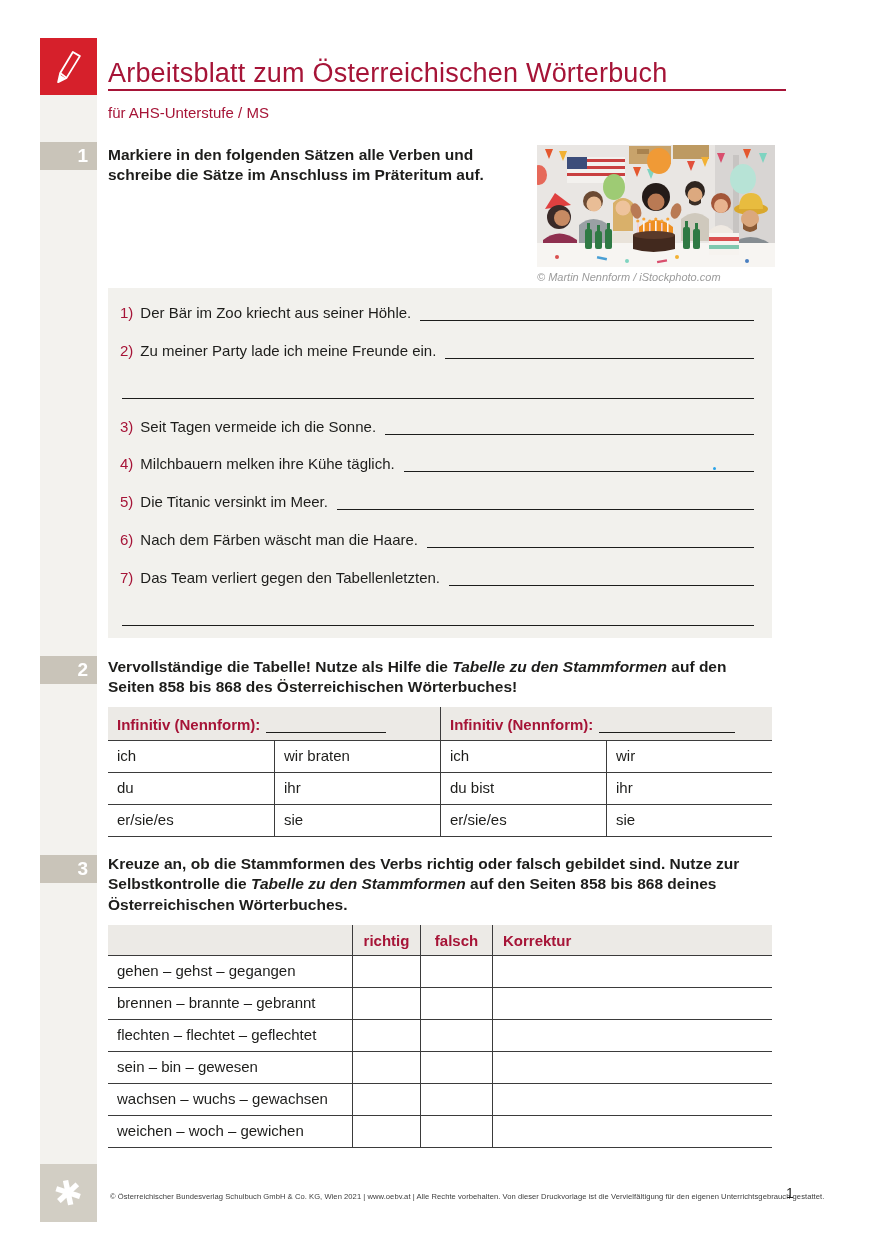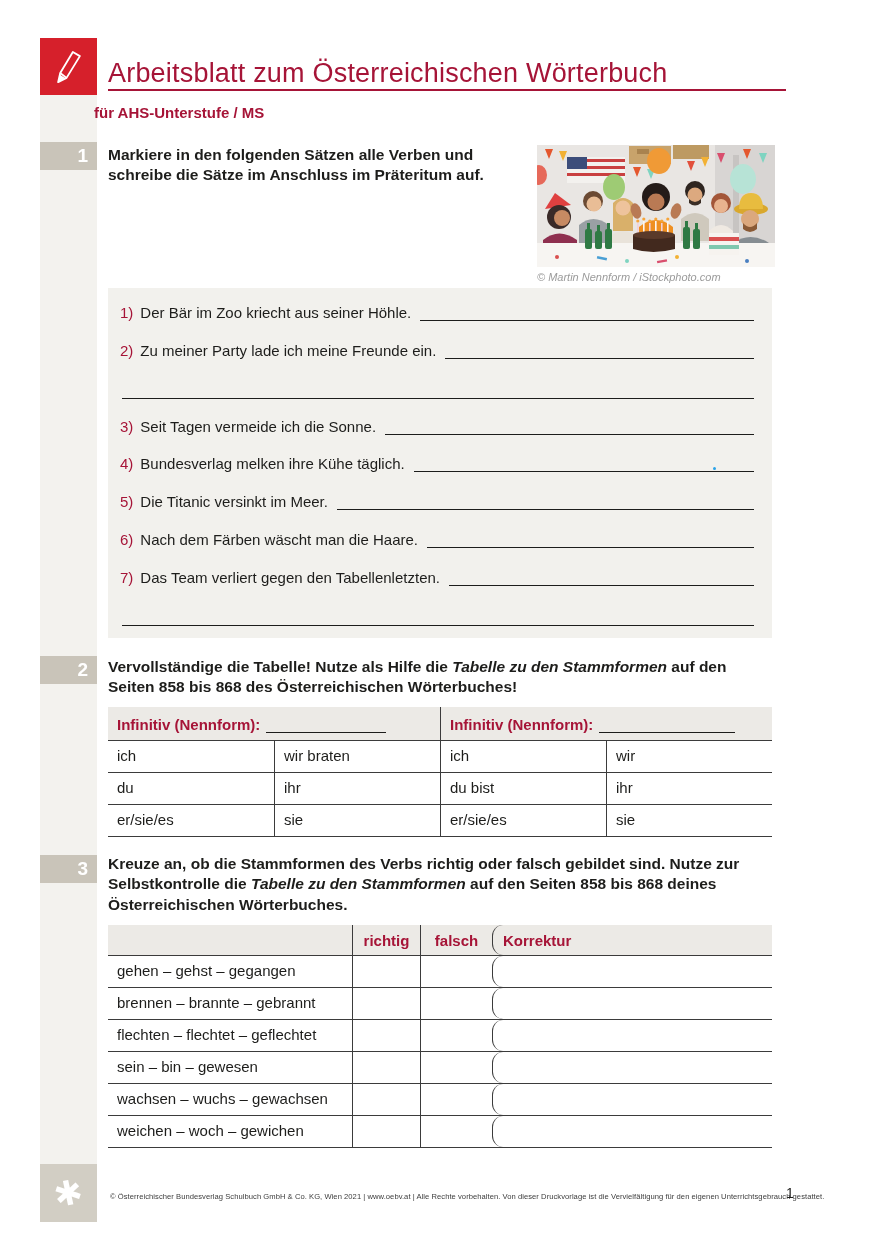--- a/index.html
+++ b/index.html
@@ -17,21 +17,21 @@
     color:#fff; font-weight:bold; font-size:19px;
     display:flex; align-items:center; justify-content:flex-end; padding-right:9px; }
   .logo-box { position:absolute; left:40px; top:1164px; width:57px; height:58px; background:#d2cec4;
     display:flex; align-items:center; justify-content:center; }
   .logo-glyph { color:#fff; font-size:34px; line-height:1; transform:rotate(-12deg); }
 
   
   .title-wrap { position:absolute; left:108px; top:58px; width:678px;
     border-bottom:2.5px solid #a61437; }
   .title { font-size:27px; color:#a61437; font-weight:normal; letter-spacing:.2px; }
-  .subtitle { position:absolute; left:94px; top:104px; font-size:15px; color:#a61437;font-weight:bold; }
+  .subtitle { position:absolute; left:108px; top:104px; font-size:15px; color:#a61437; }
 
   
   .instr { font-weight:bold; font-size:15.5px; line-height:1.32; color:#1d1d1b; }
   .t1-instr { position:absolute; left:108px; top:145px; width:428px; }
   .t1-instr p { margin-bottom:12px; }
   .t2-instr { position:absolute; left:108px; top:657px; width:668px; }
   .t3-instr { position:absolute; left:108px; top:854px; width:668px; }
 
   
   .photo { position:absolute; left:537px; top:145px; width:238px; height:122px; overflow:hidden; }
@@ -56,21 +56,21 @@
   .thead-row { background:#eceae6;align-items:flex-end; }
   .tcell { border-left:1.2px solid #3b3b3b; }
   .tcell:first-child { border-left:none; }
   
   .t2-hcell { width:332px; height:33px; display:flex; align-items:flex-end; padding:0 0 7px 9px; }
   .red-b { color:#a61437; font-weight:bold; white-space:nowrap; }
   .hblank { display:inline-block; border-bottom:1.5px solid #1d1d1b; margin-left:6px; height:2px; }
   .hblank.w1 { width:120px; } .hblank.w2 { width:136px; }
   .t2-cell { width:166px; height:31px; padding:6px 0 0 9px; }
   
-  .t3-c0 { width:244px; } .t3-c1 { width:68px; } .t3-c2 { width:72px; } .t3-c3 { width:280px;border-radius:11px; }
+  .t3-c0 { width:244px; } .t3-c1 { width:68px; } .t3-c2 { width:72px; } .t3-c3 { width:280px; }
   .t3-hcell { height:30px; display:flex; align-items:center; color:#a61437; font-weight:bold; }
   .t3-hcell.center { justify-content:center; }
   .t3-hcell.left { padding-left:10px; }
   .t3-cell { height:31px; padding:6px 0 0 9px; }
   .t3-cell.empty { padding:0; }
 
   
   .footer-text { position:absolute; left:110px; top:1192px; width:660px;
     font-size:7.6px; color:#3c3c3c; white-space:nowrap; letter-spacing:.05px; }
   .page-num { position:absolute; left:786px; top:1185px; font-size:14px; color:#1d1d1b; }
@@ -237,21 +237,21 @@
   <div class="s-row cont">
     <span class="s-line"></span>
   </div>
   <div class="s-row">
     <span class="s-num">3)</span>
     <span class="s-text">Seit Tagen vermeide ich die Sonne.</span>
     <span class="s-line"></span>
   </div>
   <div class="s-row">
     <span class="s-num">4)</span>
-    <span class="s-text">Bundesverlag melken ihre Kühe täglich.</span>
+    <span class="s-text">Milchbauern melken ihre Kühe täglich.</span>
     <span class="s-line">
         <span class="blue-dot"></span>
       </span>
   </div>
   <div class="s-row">
     <span class="s-num">5)</span>
     <span class="s-text">Die Titanic versinkt im Meer.</span>
     <span class="s-line"></span>
   </div>
   <div class="s-row">

